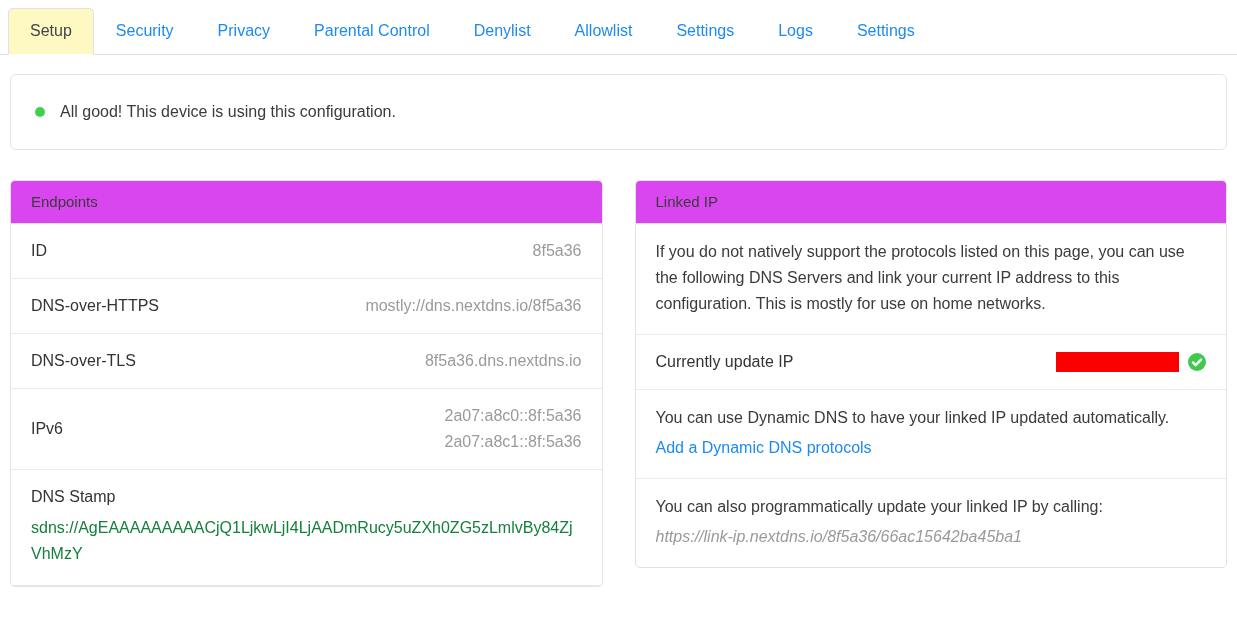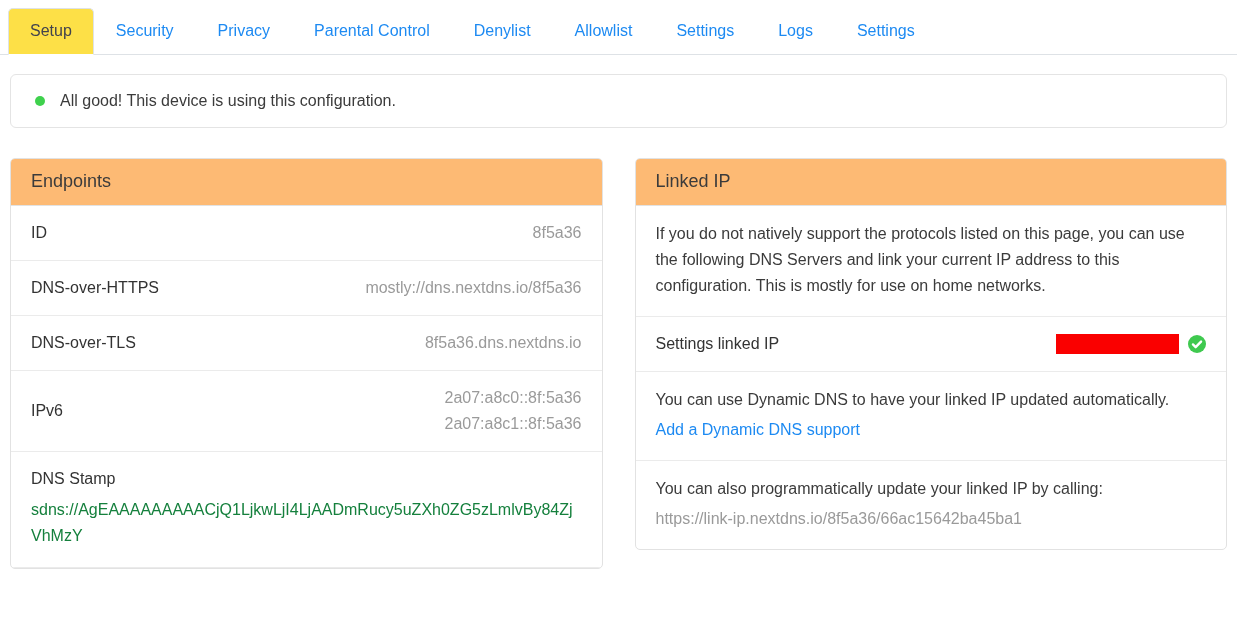--- a/index.html
+++ b/index.html
@@ -24,30 +24,30 @@
     font-size: 16px;
     color: #1d8af2;
     cursor: pointer;
     text-decoration: none;
     border: 1px solid transparent;
     margin-bottom: -1px;
     white-space: nowrap;
   }
   .tab.active {
     color: #42434d;
-    background: #fde047;
+    background: #fef9c3;
     border: 1px solid #dee2e6;
     border-bottom-color: #ffffff;
     border-radius: 5px 5px 0 0;
   }
 
   
   .banner {
     margin: 19px 10px 0 10px;
-    height: 54px;
+    height: 76px;
     border: 1px solid #e4e4e4;
     border-radius: 6px;
     display: flex;
     align-items: center;
     padding: 0 24px;
   }
   .status-dot {
     width: 10px; height: 10px;
     border-radius: 50%;
     background: #3fd14d;
@@ -64,24 +64,24 @@
     align-items: flex-start;
   }
   .panel {
     flex: 1 1 0;
     border: 1px solid #e2e2e2;
     border-radius: 5px;
     background: #ffffff;
     overflow: hidden;
   }
   .panel-header {
-    background: #fdba74;
+    background: #d946ef;
     border-bottom: 1px solid #e2e2e2;
     padding: 12px 20px 13px 20px;
-    font-size: 18px;
+    font-size: 15px;
     color: #3b3b3b;
   }
   .row {
     display: flex;
     justify-content: space-between;
     align-items: center;
     padding: 14px 20px;
     border-bottom: 1px solid #ebebeb;
   }
   .panel .row:last-child, .panel .section:last-child { border-bottom: none; }
@@ -103,21 +103,21 @@
     line-height: 26px;
     color: #3b3b3b;
   }
   .section .link {
     color: #1d8af2;
     text-decoration: none;
     cursor: pointer;
     display: inline-block;
     margin-top: 4px;
   }
-  .muted-url { color: #9a9a9a; margin-top: 4px; }
+  .muted-url { color: #9a9a9a; margin-top: 4px; font-style: italic; }
 
   .linked-row { align-items: center; }
   .linked-right { display: flex; align-items: center; gap: 9px; }
   .redaction { width: 123px; height: 20px; background: #fa0000; }
   .check-icon { width: 18px; height: 18px; display: block; }
 </style>
 </head>
 <body>
 
 <div class="page">
@@ -173,33 +173,33 @@
       </div>
     </section>
 
     <section class="panel">
       <div class="panel-header">Linked IP</div>
 
       <div class="section">If you do not natively support the protocols listed on this page, you can use the following DNS Servers and link your current IP address to this configuration. This is mostly for use on home networks.</div>
 
 
       <div class="row linked-row">
-        <div class="row-label">Settings linked IP</div>
+        <div class="row-label">Currently update IP</div>
         <div class="linked-right">
           <span class="redaction"></span>
           <svg class="check-icon" viewBox="0 0 24 24">
             <circle cx="12" cy="12" r="12" fill="#3fc94f"></circle>
             <path d="M6.6 12.6l3.6 3.6 7.2-7.4" stroke="#ffffff" stroke-width="3.2" fill="none" stroke-linecap="round" stroke-linejoin="round"></path>
           </svg>
         </div>
       </div>
 
       <div class="section">
         <div>You can use Dynamic DNS to have your linked IP updated automatically.</div>
-        <a class="link">Add a Dynamic DNS support</a>
+        <a class="link">Add a Dynamic DNS protocols</a>
       </div>
 
       <div class="section">
         <div>You can also programmatically update your linked IP by calling:</div>
         <div class="muted-url">https://link-ip.nextdns.io/8f5a36/66ac15642ba45ba1</div>
       </div>
     </section>
 
   </div>
 </div>

